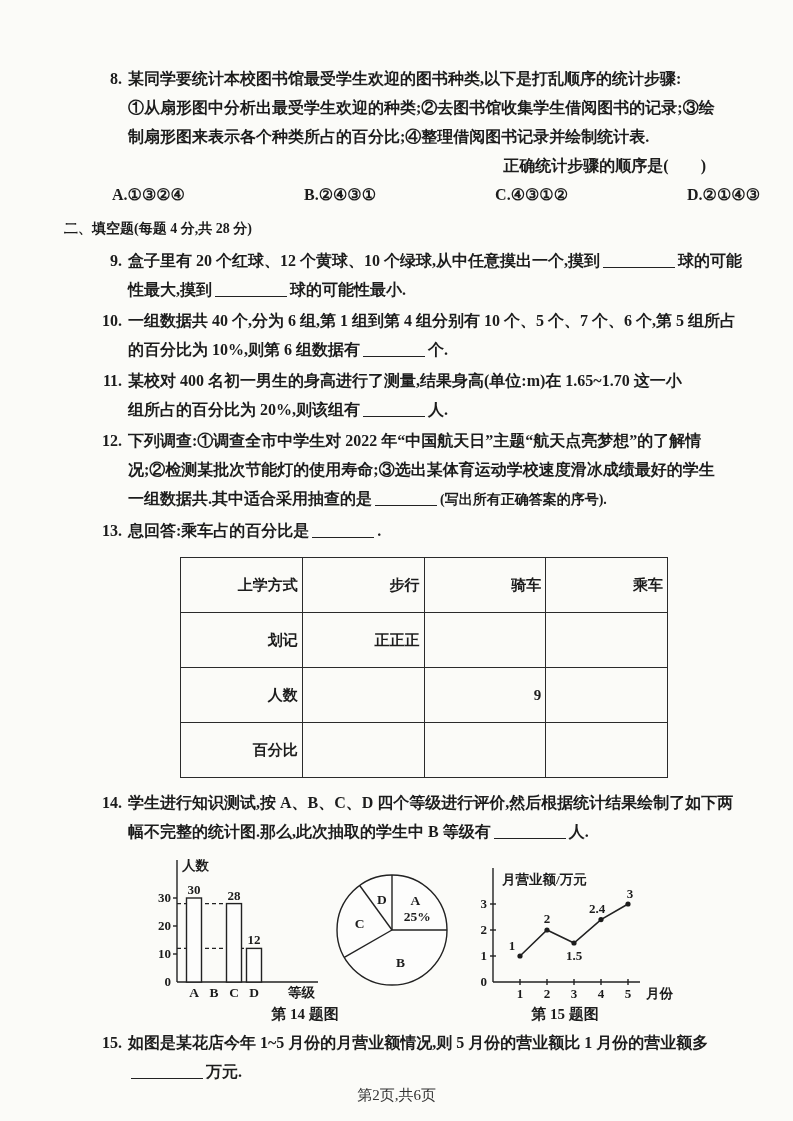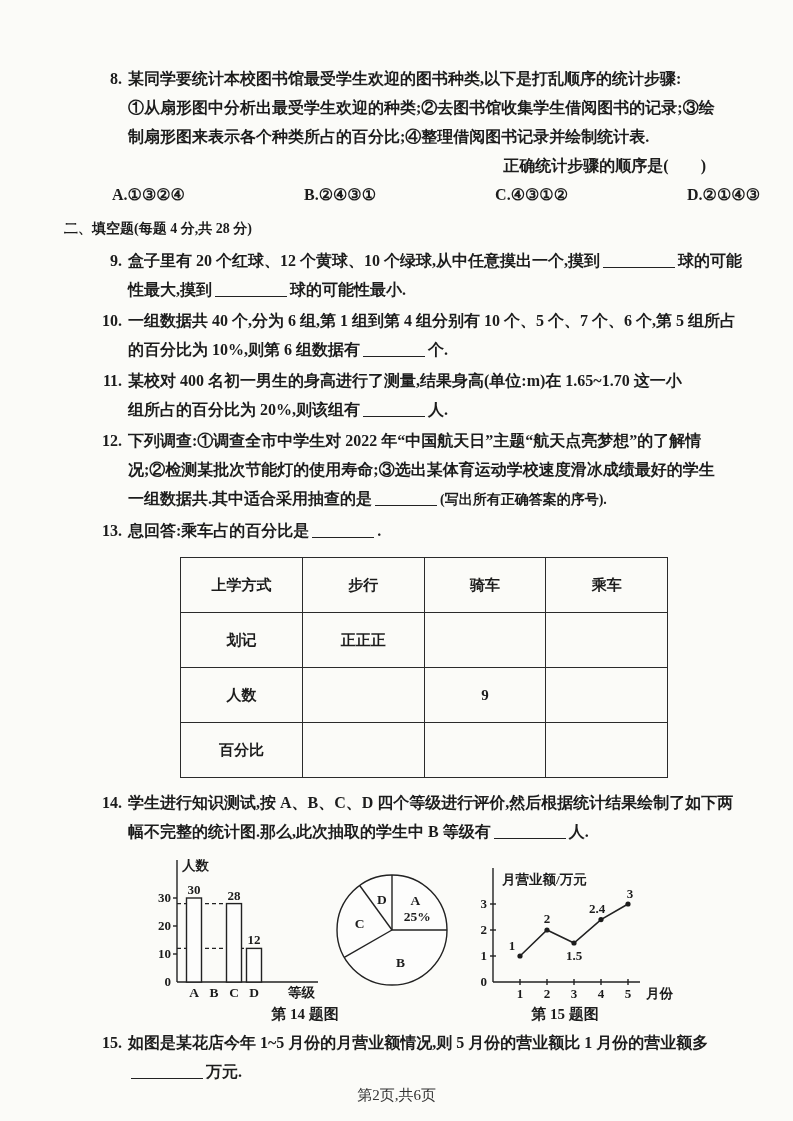--- a/index.html
+++ b/index.html
@@ -9,21 +9,21 @@
   .line{line-height:29px;font-size:16px;white-space:nowrap;position:relative}
   .q{margin-left:128px;margin-bottom:2px;position:relative}
   .num{position:absolute;right:100%;top:0;padding-right:6px;white-space:nowrap}
   .sec{margin:5px 0 3px 64px;font-size:14px;line-height:29px;white-space:nowrap}
   .blank{display:inline-block;width:62px;height:14px;border-bottom:1.6px solid #222;margin:0 3px;vertical-align:-2px}
   .blank.w{width:72px}
   .l4row{display:flex;justify-content:flex-end;width:578px}
   .opts{display:flex;justify-content:space-between;width:648px;margin-left:-16px}
   .small{font-size:14px;font-weight:700}
   table.t13{border-collapse:collapse;margin:12px 0 10px 52px;width:488px;font-size:15px;table-layout:fixed}
-  .t13 td{border:1.6px solid #2b2b2b;height:30px;text-align:center;padding:12px 4px;overflow:hidden}
+  .t13 td{border:1.6px solid #2b2b2b;height:30px;text-align:right;padding:12px 4px;overflow:hidden}
   .figures{display:flex;margin:8px 0 4px 140px}
   .figgroup{display:flex;flex-direction:column}
   .figrow{display:flex}
   .figcap{text-align:center;font-size:15px;line-height:20px}
   .figcap.shift{padding-right:45px}
   svg{display:block}
   svg text{font-family:"Liberation Serif","DejaVu Serif",serif}
   .ln{stroke:#222;stroke-width:1.4;fill:none}
   .dash{stroke:#222;stroke-width:1.1;stroke-dasharray:4 3;fill:none}
   .barrect{fill:#fdfdfc;stroke:#222;stroke-width:1.4}

